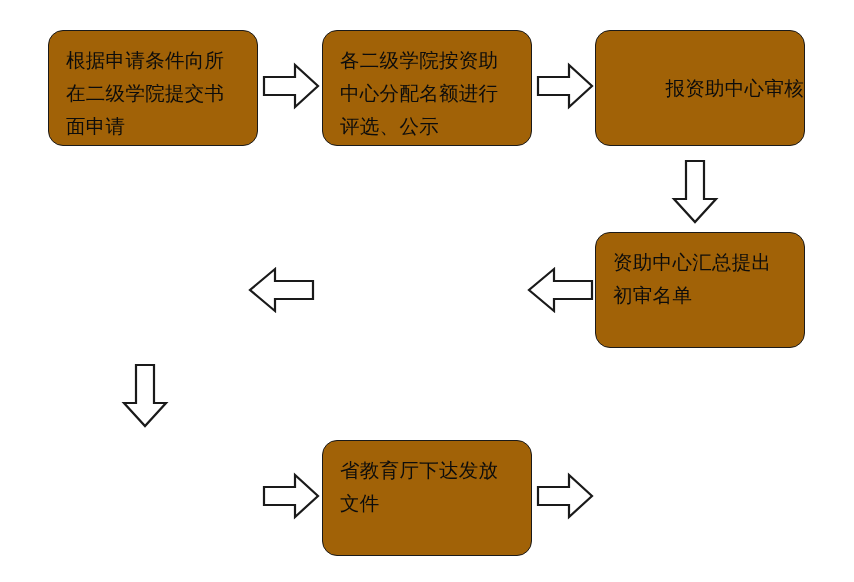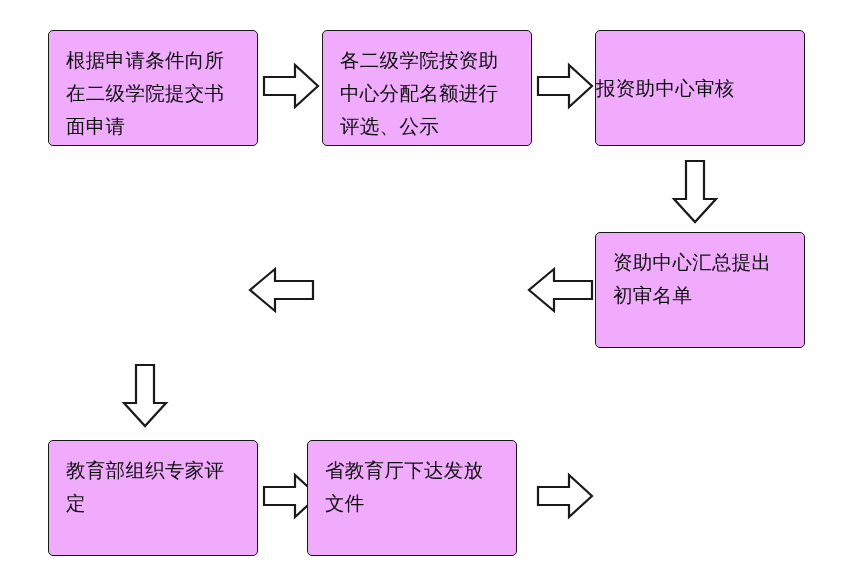--- a/index.html
+++ b/index.html
@@ -12,40 +12,40 @@
     width: 854px;
     height: 582px;
     background: #ffffff;
     overflow: hidden;
     font-family: "DejaVu Serif", "Liberation Serif", serif;
   }
   .node {
     position: absolute;
     box-sizing: border-box;
     border: 1.6px solid #1a1a1a;
-    border-radius: 5px;
-    background: #f0abfc;
+    border-radius: 15px;
+    background: #a16207;
     display: flex;
     align-items: flex-start;
     justify-content: flex-start;
   }
   .node .label {
     display: block;
     padding: 13px 0 0 17px;
     font-size: 19.5px;
     line-height: 33px;
     color: #0c0c0c;
     letter-spacing: 0.3px;
     white-space: pre-line;
     text-align: left;
     font-family: "DejaVu Serif", "Liberation Serif", serif;
   }
   .node.center-label {
     align-items: center;
-    justify-content: flex-start;
+    justify-content: flex-end;
   }
   .node.center-label .label {
     padding: 0;
     text-align: center;
   }
   .arrow {
     position: absolute;
   }
   .arrow svg {
     display: block;
@@ -109,32 +109,28 @@
     <span class="label">资助中心汇总提出
 初审名单</span>
   </div>
 
   <div class="arrow" style="left:122px; top:364px; width:46px; height:64px;">
     <svg width="46" height="64" viewBox="0 0 46 64" aria-hidden="true">
       <polygon points="14,1 32,1 32,39 44,39 23,62 2,39 14,39" fill="#ffffff" stroke="#1a1a1a" stroke-width="2.2" stroke-linejoin="miter"></polygon>
     </svg>
   </div>
 
-  <div class="node" style="left:48px; top:440px; width:210px; height:116px;">
-    <span class="label">教育部组织专家评
-定</span>
-  </div>
 
   <div class="arrow" style="left:263px; top:473px; width:56px; height:46px;">
     <svg width="56" height="46" viewBox="0 0 56 46" aria-hidden="true">
       <polygon points="1,14 32,14 32,2 55,23 32,44 32,32 1,32" fill="#ffffff" stroke="#1a1a1a" stroke-width="2.2" stroke-linejoin="miter"></polygon>
     </svg>
   </div>
 
-  <div class="node" style="left:307px; top:440px; width:210px; height:116px;">
+  <div class="node" style="left:322px; top:440px; width:210px; height:116px;">
     <span class="label">省教育厅下达发放
 文件</span>
   </div>
 
   <div class="arrow" style="left:537px; top:473px; width:56px; height:46px;">
     <svg width="56" height="46" viewBox="0 0 56 46" aria-hidden="true">
       <polygon points="1,14 32,14 32,2 55,23 32,44 32,32 1,32" fill="#ffffff" stroke="#1a1a1a" stroke-width="2.2" stroke-linejoin="miter"></polygon>
     </svg>
   </div>
 

